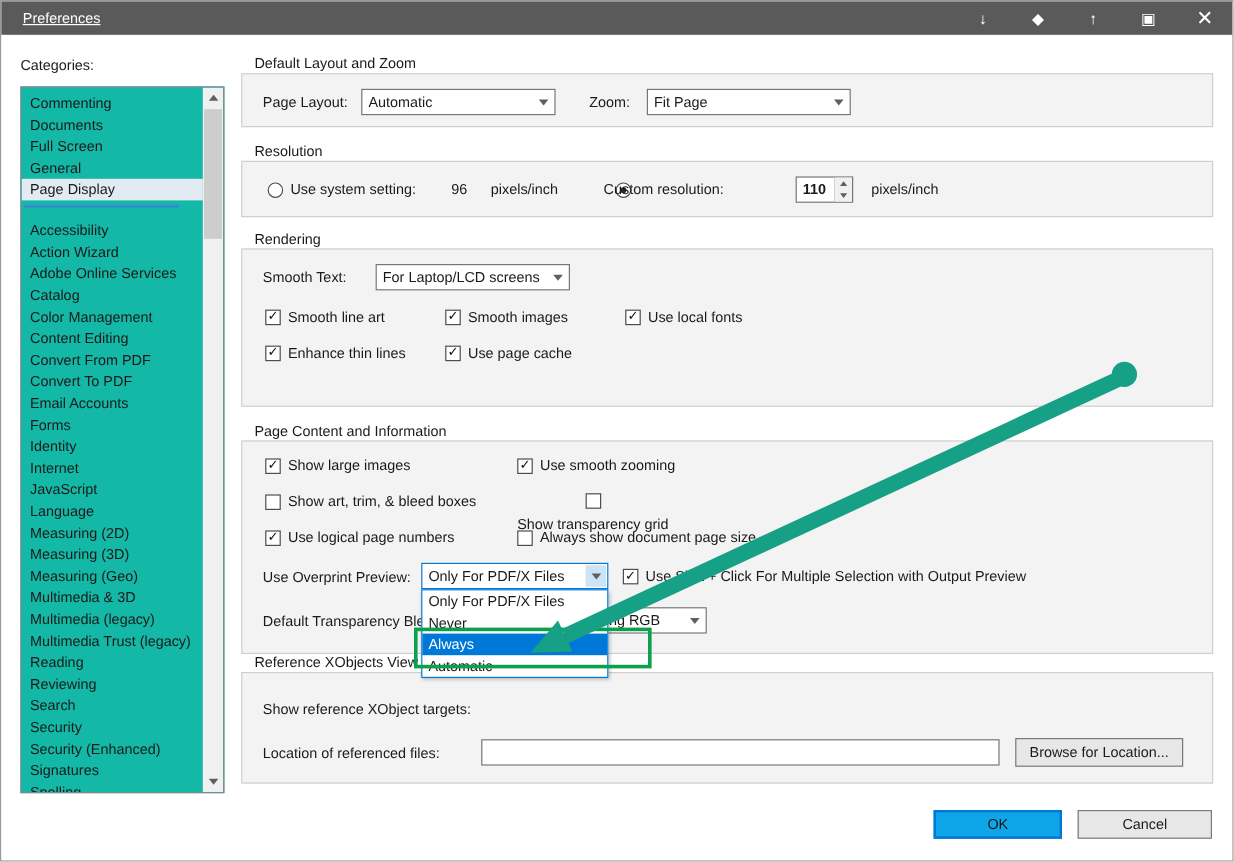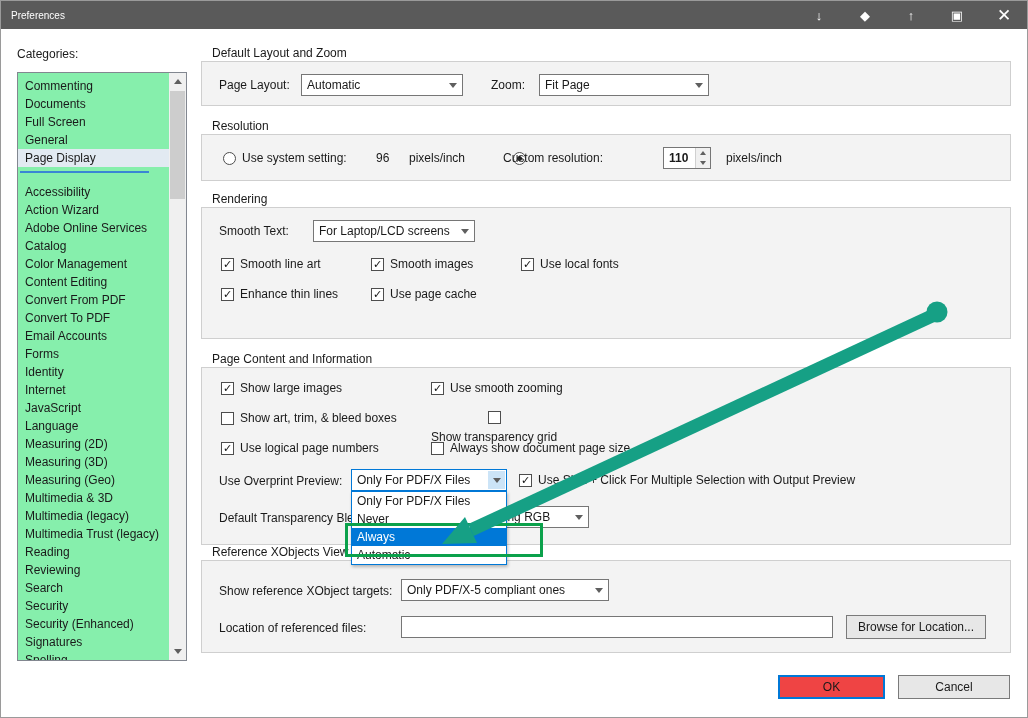--- a/index.html
+++ b/index.html
@@ -4,27 +4,27 @@
 <style>
   * { margin:0; padding:0; box-sizing:border-box; }
   html,body { background:#ccc; }
   .page {
     position:relative; width:1028px; height:718px; background:#fff;
     font-family:"Liberation Sans", sans-serif; font-size:12px; color:#1a1a1a;
     overflow:hidden; border:1px solid #9a9a9a;
   }
   
   .titlebar { position:absolute; left:0; top:0; width:100%; height:28px; background:#5a5a5a; color:#fff; display:flex; align-items:center; }
-  .tb-title { margin-left:10px; font-size:10px; }
+  .tb-title { margin-left:18px; font-size:12px;text-decoration:underline; }
   .tb-icons { margin-left:auto; display:flex; gap:30px; margin-right:62px; }
   .tb-icon { width:16px; text-align:center; font-size:13px; cursor:pointer; }
   .tb-close { position:absolute; right:10px; top:0; height:28px; width:26px; display:flex; align-items:center; justify-content:center; font-size:17px; cursor:pointer; }
   
   .cat-label { position:absolute; left:16px; top:46px; }
-  .listbox { position:absolute; left:16px; top:71px; width:170px; height:589px; background:#86efac; border:1px solid #828790; overflow:hidden; }
+  .listbox { position:absolute; left:16px; top:71px; width:170px; height:589px; background:#14b8a6; border:1px solid #828790; overflow:hidden; }
   .listbox-inner { position:absolute; left:0; top:4px; right:17px; }
   .sb-item { height:18px; line-height:18px; padding-left:7px; white-space:nowrap; cursor:default; }
   .sb-item.selected { background:#e2eaf2; }
   .sb-sep { height:2px; background:#3a86d4; margin:4px 20px 10px 2px; }
   .scrollbar { position:absolute; top:0; right:0; width:17px; height:100%; background:#f0f0f0; }
   .scroll-btn { position:absolute; left:0; width:17px; height:17px; display:flex; align-items:center; justify-content:center; }
   .scroll-up { top:0; } .scroll-down { bottom:0; }
   .scroll-thumb { position:absolute; left:1px; top:18px; width:15px; height:108px; background:#cdcdcd; }
   .tri-u { width:0;height:0;border-left:4px solid transparent;border-right:4px solid transparent;border-bottom:5px solid #5f5f5f; }
   .tri-d { width:0;height:0;border-left:4px solid transparent;border-right:4px solid transparent;border-top:5px solid #5f5f5f; }
@@ -43,21 +43,21 @@
   .cb-text { white-space:nowrap; }
   .radio { position:absolute; width:13px; height:13px; border:1px solid #4d4d4d; border-radius:50%; background:#fff; cursor:pointer; }
   .radio.on::after { content:""; position:absolute; inset:3px; border-radius:50%; background:#2b2b2b; }
   .spin { position:absolute; height:22px; background:#fff; border:1px solid #767676; display:flex; }
   .spin-val { flex:1; padding:3px 0 0 5px;font-weight:bold; }
   .spin-btns { width:15px; border-left:1px solid #d0d0d0; display:flex; flex-direction:column; }
   .spin-btn { flex:1; display:flex; align-items:center; justify-content:center; background:#f0f0f0; cursor:pointer; }
   .spin-btn .tri-u, .spin-btn .tri-d { border-left-width:3px; border-right-width:3px; border-top-width:4px; border-bottom-width:4px; }
   .textinput { position:absolute; height:22px; background:#fff; border:1px solid #767676; font-family:"Liberation Sans",sans-serif; font-size:12px; padding-left:5px; }
   .btn { position:absolute; height:24px; background:#e7e7e7; border:1px solid #7a7a7a; display:flex; align-items:center; justify-content:center; cursor:pointer; font-size:12px; }
-  .btn.primary { background:#ef4444; border:2px solid #0078d7;text-align:center; }
+  .btn.primary { background:#0ea5e9; border:2px solid #0078d7;text-align:center; }
   
   .dropdown { position:absolute; left:350px; top:490px; width:156px; background:#fff; border:1px solid #0078d7; z-index:30; box-shadow:1px 2px 3px rgba(0,0,0,.25); }
   .dd-item { height:18px; line-height:18px; padding-left:5px; white-space:nowrap; cursor:pointer; }
   .dd-item.hl { background:#0078d7; color:#fff; }
   
   .anno-rect { position:absolute; left:344px; top:522px; width:198px; height:34px; border:3px solid #0ba14b; z-index:35; pointer-events:none; }
   .anno-svg { position:absolute; left:0; top:0; width:1028px; height:718px; z-index:40; pointer-events:none; }
 </style>
 </head>
 <body>
@@ -240,26 +240,20 @@
     <span class="combo-text">Working RGB</span>
     <span class="combo-btn">
         <i class="tri-d"></i>
       </span>
   </div>
 
   <div class="group" style="left:200px; top:559px; width:810px; height:93px;">
     <div class="group-label">Reference XObjects View Mode</div>
   </div>
   <div class="lbl" style="left:218px; top:583px;">Show reference XObject targets:</div>
-  <div class="combo" style="left:400px; top:578px; width:208px;">
-    <span class="combo-text">Only PDF/X-5 compliant ones</span>
-    <span class="combo-btn">
-        <i class="tri-d"></i>
-      </span>
-  </div>
   <div class="lbl" style="left:218px; top:620px;">Location of referenced files:</div>
   <input class="textinput" style="left: 400px; top: 615px; width: 432px;" value="">
   <div class="btn" style="left:845px; top:614px; width:140px;">Browse for Location...</div>
 
   <div class="btn primary" style="left:777px; top:674px; width:107px;">OK</div>
   <div class="btn" style="left:897px; top:674px; width:112px;">Cancel</div>
 
   <div class="dropdown">
     <div class="dd-item">Only For PDF/X Files</div>
     <div class="dd-item">Never</div>

